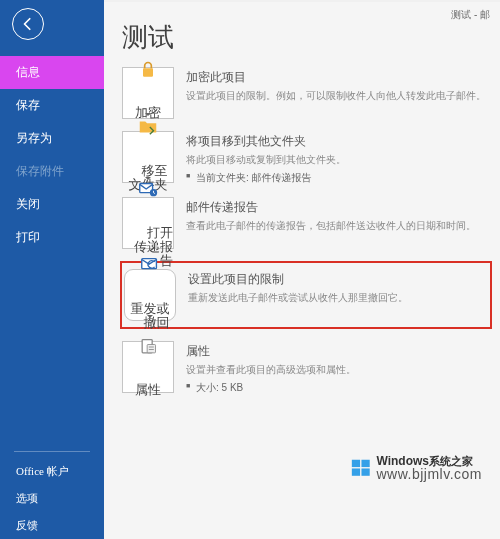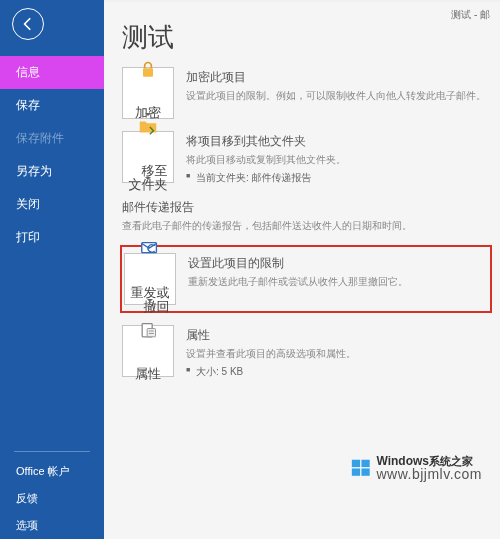--- a/index.html
+++ b/index.html
@@ -49,20 +49,21 @@
       background: #d946ef;
       margin-top: 8px;
     }
     .sidebar-item.disabled {
       color: #7fa3cc;
     }
     .sidebar-bottom {
       margin-top: auto;
       display: flex;
       flex-direction: column;
+      font-family: Liberation Serif, serif;
     }
     .sidebar-divider {
       height: 1px;
       background: rgba(255,255,255,0.3);
       margin: 0 14px 6px;
     }
     .sidebar-bottom .sidebar-item {
       font-size: 11px;
       padding: 6px 16px;
     }
@@ -205,30 +206,30 @@
 
 <div class="sidebar">
   <div class="back-btn">
     <svg viewBox="0 0 16 16">
       <path d="M10 2 L4 8 L10 14" stroke="#fff" stroke-width="2" fill="none" stroke-linecap="round" stroke-linejoin="round"></path>
     </svg>
   </div>
   <div class="sidebar-items">
     <div class="sidebar-item active"><span>信息</span></div>
     <div class="sidebar-item"><span>保存</span></div>
+    <div class="sidebar-item"><span>另存为</span></div>
     <div class="sidebar-item disabled"><span>保存附件</span></div>
-    <div class="sidebar-item"><span>另存为</span></div>
     <div class="sidebar-item"><span>关闭</span></div>
     <div class="sidebar-item"><span>打印</span></div>
   </div>
   <div class="sidebar-bottom">
     <div class="sidebar-divider"></div>
     <div class="sidebar-item"><span>Office 帐户</span></div>
+    <div class="sidebar-item"><span>选项</span></div>
     <div class="sidebar-item"><span>反馈</span></div>
-    <div class="sidebar-item"><span>选项</span></div>
   </div>
 </div>
 
 <div class="main">
   <div class="breadcrumb">测试  -  邮</div>
   <h1 class="page-title">测试</h1>
 
   <div class="option-row">
     <div class="option-tile with-arrow">
       <div class="tile-icon">
@@ -259,28 +260,40 @@
       <div class="dropdown-arrow"></div>
     </div>
     <div class="option-text">
       <div class="option-title">将项目移到其他文件夹</div>
       <div class="option-desc">将此项目移动或复制到其他文件夹。</div>
       <div class="option-bullet">当前文件夹:  邮件传递报告</div>
     </div>
   </div>
 
   <div class="option-row">
+    <div class="option-tile">
+      <div class="tile-icon">
+        <svg viewBox="0 0 24 24" width="22" height="22">
+            <rect x="3" y="6" width="14" height="10" rx="1" fill="#fff" stroke="#2e6ab5" stroke-width="1.5"></rect>
+            <path d="M3 7l7 5 7-5" stroke="#2e6ab5" stroke-width="1.5" fill="none"></path>
+            <circle cx="18" cy="16" r="4" fill="#2e6ab5"></circle>
+            <path d="M18 14v2l1.5 1" stroke="#fff" stroke-width="1" fill="none"></path>
+          </svg>
+      </div>
+      <div class="tile-label" style="white-space:pre-line">打开
+传递报告</div>
+    </div>
     <div class="option-text">
       <div class="option-title">邮件传递报告</div>
       <div class="option-desc">查看此电子邮件的传递报告，包括邮件送达收件人的日期和时间。</div>
     </div>
   </div>
 
   <div class="option-row highlighted">
-    <div class="option-tile with-arrow" style="margin-left:2px;">
+    <div class="option-tile with-arrow" style="margin-left:2px;border-radius:9px;">
       <div class="tile-icon">
         <svg viewBox="0 0 24 24" width="22" height="22">
             <rect x="3" y="5" width="16" height="11" rx="1" fill="#fff" stroke="#2e6ab5" stroke-width="1.5"></rect>
             <path d="M3 6l8 5 8-5" stroke="#2e6ab5" stroke-width="1.5" fill="none"></path>
             <path d="M17 14a4 4 0 1 1-1-6" stroke="#2e6ab5" stroke-width="1.5" fill="none"></path>
             <path d="M17 7l-1 2 2-.5" fill="#2e6ab5"></path>
           </svg>
       </div>
       <div class="tile-label" style="white-space:pre-line">重发或
 撤回</div>

